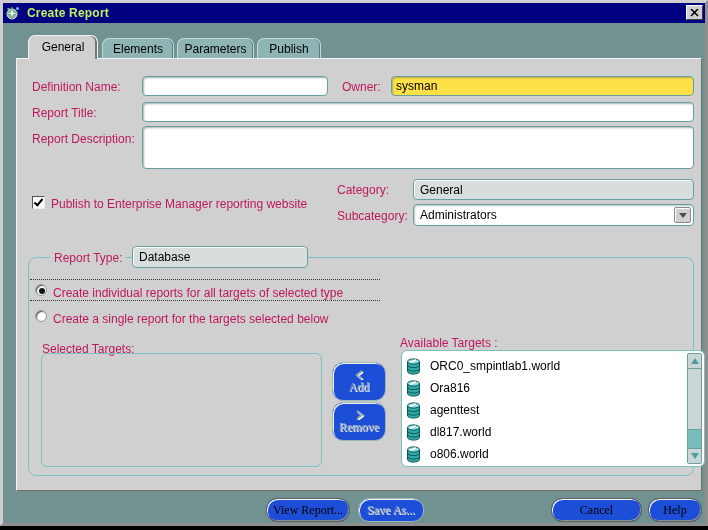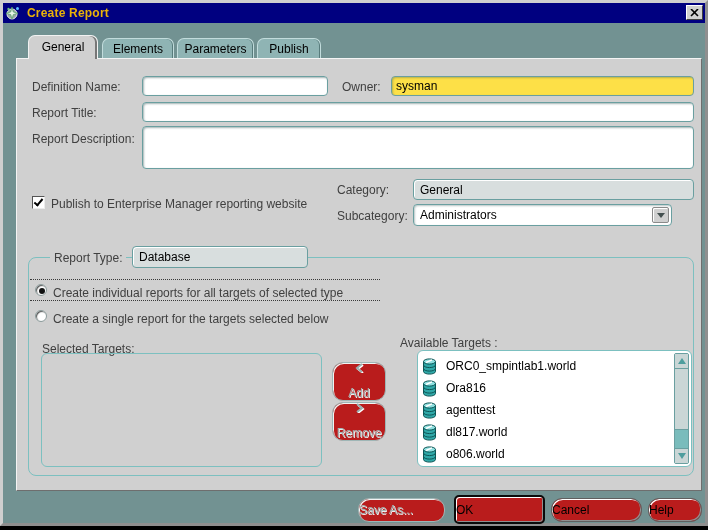--- a/index.html
+++ b/index.html
@@ -7,21 +7,21 @@
   body { background:#000; font-family:"Liberation Sans", sans-serif; position:relative; overflow:hidden; }
 
   .window { position:absolute; left:0; top:0; width:708px; height:526px;
     background:#729292;
     border:3px solid #CFCFCF; border-right-color:#8F8F8F; border-bottom-color:#8F8F8F; }
 
   
   .titlebar { position:absolute; left:0; top:0; right:0; height:20px; background:#000080;
     display:flex; align-items:center; padding:0 2px; }
   .app-icon { width:17px; height:16px; margin-right:5px; display:inline-block; }
-  .title-text { color:#eab308; font-size:12px; font-weight:bold; letter-spacing:.2px; }
+  .title-text { color:#bef264; font-size:12px; font-weight:bold; letter-spacing:.2px; }
   .close-btn { position:absolute; right:2px; top:2px; width:17px; height:15px; background:#D0D0D0;
     border:1px solid; border-color:#FFFFFF #404040 #404040 #FFFFFF;
     display:flex; align-items:center; justify-content:center; cursor:default; }
 
   
   .tab { position:absolute; top:35px; height:21px; background:#8FB4B4;
     border:1px solid #C2DCDC; border-bottom:none; border-radius:7px 7px 0 0;
     box-shadow: inset -1px 0 0 #587C7C; font-size:12px; color:#000;
     text-align:center; line-height:20px; z-index:2; }
   .tab.active { top:32px; height:24px; background:#D0D0D0; border-color:#F2F2F2;
@@ -29,21 +29,21 @@
   .tab-general   { left:25px;  width:70px; }
   .tab-elements  { left:99px;  width:72px; }
   .tab-parameters{ left:174px; width:77px; }
   .tab-publish   { left:254px; width:64px; }
 
   
   .page { position:absolute; left:13px; top:55px; width:686px; height:433px; background:#D0D0D0;
     border-top:1px solid #F4F4F4; border-left:1px solid #F4F4F4;
     border-right:1px solid #6E6E6E; border-bottom:1px solid #6E6E6E; z-index:3; }
 
-  .lbl { position:absolute; font-size:12px; color:#404040; white-space:nowrap; }
+  .lbl { position:absolute; font-size:12px; color:#be185d; white-space:nowrap; }
 
   .tf { position:absolute; background:#FFF; border:1px solid #6A9FA0; border-radius:4px;
     box-shadow: inset 1px 1px 2px rgba(50,85,85,.45); font-family:"Liberation Sans",sans-serif;
     font-size:12px; padding:1px 4px; color:#000; }
   .tf.readonly { background:#fde047; box-shadow: inset 1px 1px 2px rgba(50,85,85,.35); }
   textarea.tf { resize:none; overflow:hidden; }
 
   .combo { position:absolute; background:#D8DEDE; border:1px solid #6A9FA0; border-radius:4px;
     box-shadow: inset 1px 1px 0 #FFFFFF; font-size:12px; color:#000; padding:3px 22px 2px 6px;
     white-space:nowrap; overflow:hidden; }
@@ -72,24 +72,24 @@
   .groupbox { position:absolute; left:11px; top:198px; width:666px; height:219px;
     border:1px solid #7CC0C0; border-radius:8px; }
   .masked { background:#D0D0D0; z-index:4; padding:1px 4px;text-align:right; }
 
   .listbox { position:absolute; border:1px solid #7CC0C0; border-radius:6px; overflow:hidden; }
   .listbox.white { background:#FFFFFF; }
   .list-row { position:absolute; left:4px; height:22px; display:flex; align-items:center; gap:9px;
     font-size:12px; color:#000; white-space:nowrap; }
   .db-icon { width:15px; height:17px; flex:0 0 15px; }
 
-  .btn { position:absolute; background:#b91c1c; border:1px solid #5F5F5F; border-radius:11px;
+  .btn { position:absolute; background:#1d4ed8; border:1px solid #5F5F5F; border-radius:11px;
     box-shadow: inset 1px 1px 0 #FFFFFF, inset -1px -1px 0 #909090;
-    font-family:Liberation Sans, sans-serif; font-size:12px; color:#000;
-    display:flex; align-items:center; justify-content:space-between; cursor:default; }
+    font-family:Liberation Serif, serif; font-size:12px; color:#000;
+    display:flex; align-items:center; justify-content:center; cursor:default; }
   .btn.disabled { color:#A4B6B6; border-color:#9FB6B6; text-shadow:1px 1px 0 #EFEFEF;
     box-shadow: inset 1px 1px 0 #F2F2F2; }
   .btn.default { border:2px solid #0A0A0A; border-radius:5px; }
   .side-btn { flex-direction:column; gap:1px; font-size:12px; line-height:13px; }
   .side-btn svg { display:block; }
 
   
   .sb { position:absolute; right:2px; top:2px; width:15px; height:111px; background:#7ABCBC;
     border:1px solid #6A9FA0; border-radius:2px; }
   .sb-btn { position:absolute; left:0; right:0; height:15px; background:#CAD6D6;
@@ -152,21 +152,21 @@
     </span>
     <span class="lbl" style="left:34px; top:138px;">Publish to Enterprise Manager reporting website</span>
 
     <span class="lbl" style="left:320px; top:124px;">Category:</span>
     <div class="combo" style="left:396px; top:120px; width:281px; height:21px;">
       <span>General</span>
       <span class="arrow-flat"></span>
     </div>
 
     <span class="lbl" style="left:320px; top:150px;">Subcategory:</span>
-    <div class="combo white" style="left:396px; top:145px; width:259px; height:22px;">
+    <div class="combo white" style="left:396px; top:145px; width:281px; height:22px;">
       <span>Administrators</span>
       <span class="dd-btn">
           <span class="tri-down"></span>
         </span>
     </div>
 
     <div class="groupbox"></div>
 
     <span class="lbl masked" style="left:33px; top:191px;">Report Type:</span>
     <div class="combo" style="left:115px; top:187px; width:176px; height:22px; z-index:4;">
@@ -193,21 +193,21 @@
     </div>
     <div class="btn disabled side-btn" style="left:315px; top:343px; width:54px; height:39px;">
       <svg width="11" height="10" viewBox="0 0 11 10">
         <path d="M3 1 L8 5 L3 9" fill="none" stroke="#FFFFFF" stroke-width="2" transform="translate(1,1)"></path>
         <path d="M3 1 L8 5 L3 9" fill="none" stroke="#9AAFAF" stroke-width="2"></path>
       </svg>
       <span>Remove</span>
     </div>
 
     <span class="lbl" style="left:383px; top:277px;">Available Targets :</span>
-    <div class="listbox white" style="left:400px; top:291px; width:275px; height:117px;padding-left:40px;">
+    <div class="listbox white" style="left:384px; top:291px; width:304px; height:117px;padding-left:40px;">
 
       <div class="list-row" style="top:4px;">
         <svg class="db-icon" viewBox="0 0 15 17">
           <path d="M1.5 3.5 v10 a6 2.6 0 0 0 12 0 v-10" fill="#2FA8A8" stroke="#0D5555"></path>
           <path d="M1.5 7 a6 2.6 0 0 0 12 0 M1.5 10.5 a6 2.6 0 0 0 12 0" fill="none" stroke="#0D5555"></path>
           <ellipse cx="7.5" cy="3.5" rx="6" ry="2.6" fill="#8FE0E0" stroke="#0D5555"></ellipse>
           <path d="M4 4.5 L10 1.8" stroke="#FFFFFF" stroke-width="1.4"></path>
         </svg>
         <span>ORC0_smpintlab1.world</span>
       </div>
@@ -262,18 +262,18 @@
             <span class="tri-up-t"></span>
           </div>
         <div class="sb-thumb"></div>
         <div class="sb-btn sb-down">
             <span class="tri-down-t"></span>
           </div>
       </div>
     </div>
   </div>
 
-  <div class="btn footer-btn disabled" style="left:355px; width:87px;">Save As...</div>
-  <div class="btn default" style="left:451px; top:492px; width:91px; height:29px;">OK</div>
+  <div class="btn footer-btn" style="left:263px; width:84px;">View Report...</div>
+  <div class="btn footer-btn disabled" style="left:355px; width:66px;">Save As...</div>
   <div class="btn footer-btn" style="left:548px; width:91px;">Cancel</div>
   <div class="btn footer-btn" style="left:645px; width:54px;">Help</div>
 
 </div>
 
 </body></html>

